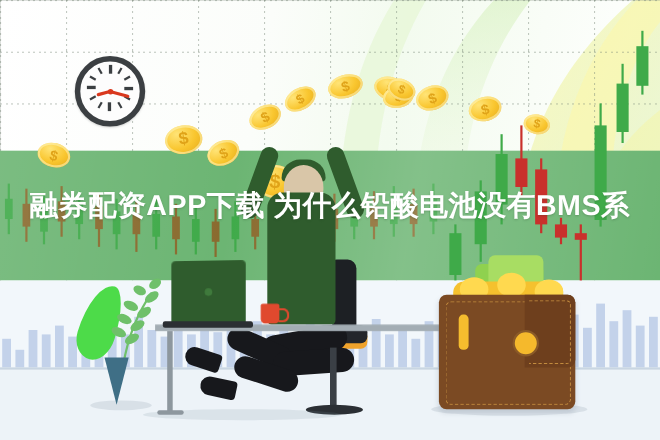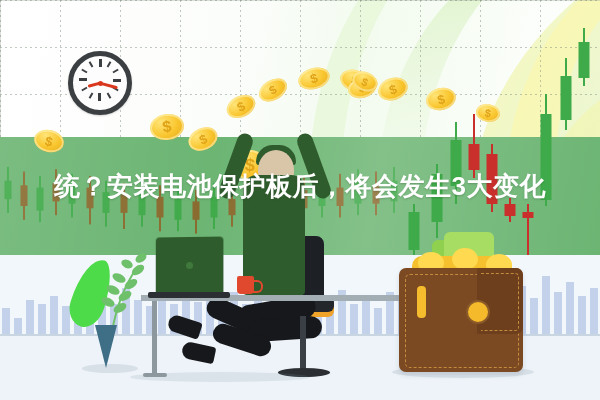--- a/index.html
+++ b/index.html
@@ -413,16 +413,16 @@
     <div class="abs" id="wallet-shadow"></div>
     <div class="abs" id="wallet"></div>
     <div class="abs" id="wallet-stitch"></div>
     <div class="abs" id="wallet-tab"></div>
     <div class="abs" id="wallet-flap"></div>
     <div class="abs" id="wallet-flap-stitch"></div>
     <div class="abs" id="wallet-btn"></div>
   </div>
 
   <div class="abs" id="headline">
-    <div>统？安装电池保护板后，将会发生3大变化</div>
+    <div>融券配资APP下载 为什么铅酸电池没有BMS系</div>
   </div>
 
 </div>
 
 </body></html>

